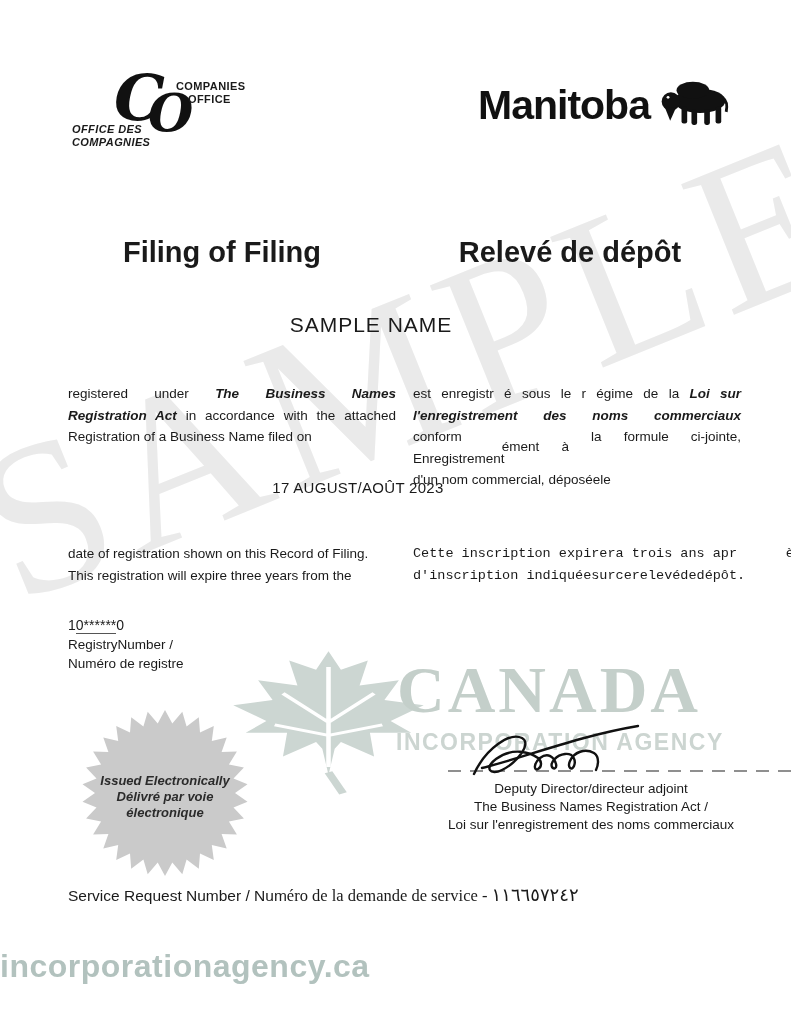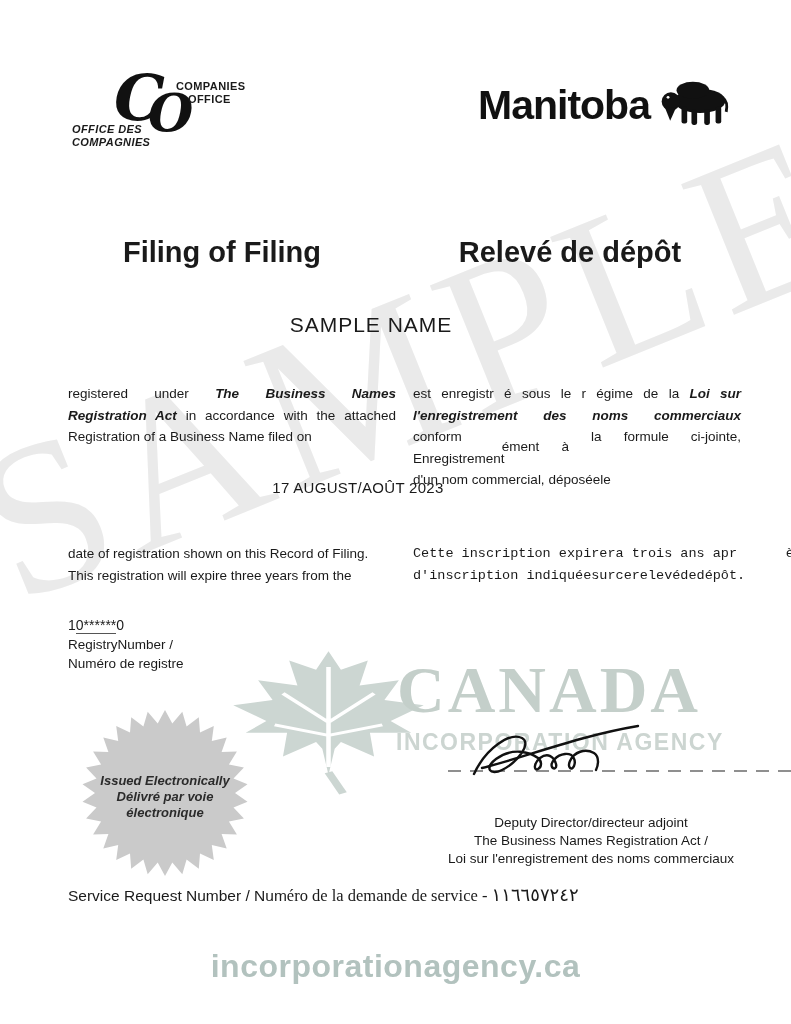--- a/index.html
+++ b/index.html
@@ -68,27 +68,27 @@
   .seal svg{position:absolute;left:0;top:0;width:166px;height:166px;}
   .seal-text{position:absolute;left:0;top:63px;width:166px;text-align:center;
              font-style:italic;font-weight:600;font-size:13px;line-height:16px;
              color:var(--c-sealtext,#2b2b2b);}
 
   
   .dash-line{position:absolute;left:448px;top:770px;width:343px;height:2px;z-index:2;
              background:repeating-linear-gradient(90deg,var(--c-dash,#8f8f8f) 0 13px,transparent 13px 22px);}
   .sig-svg{position:absolute;left:468px;top:724px;width:175px;height:60px;z-index:3;}
   .sig-block{position:absolute;left:430px;top:780px;width:322px;text-align:center;
-             font-size:13.5px;line-height:18px;z-index:2;margin-top:34px;}
+             font-size:13.5px;line-height:18px;z-index:2;}
 
   
   .service{position:absolute;left:68px;top:884px;font-size:15.5px;white-space:nowrap;z-index:1;}
   .sr-serif{font-family:"Liberation Serif",serif;font-size:16.5px;}
   .sr-digits{font-family:"DejaVu Sans",sans-serif;font-size:18px;margin-top:29px;}
-  .website{position:absolute;left:0;top:948px;width:791px;text-align:center;z-index:1;
+  .website{position:absolute;left:0;top:948px;width:791px;z-index:1;
            font-weight:bold;font-size:32px;letter-spacing:0.5px;color:var(--c-site,#b2c2be);}
 </style>
 </head>
 <body>
 
 <div class="page">
 
   <div class="wm-sample">SAMPLE</div>
 
   <svg class="wm-leaf" viewBox="0 0 100 114" preserveAspectRatio="none">

